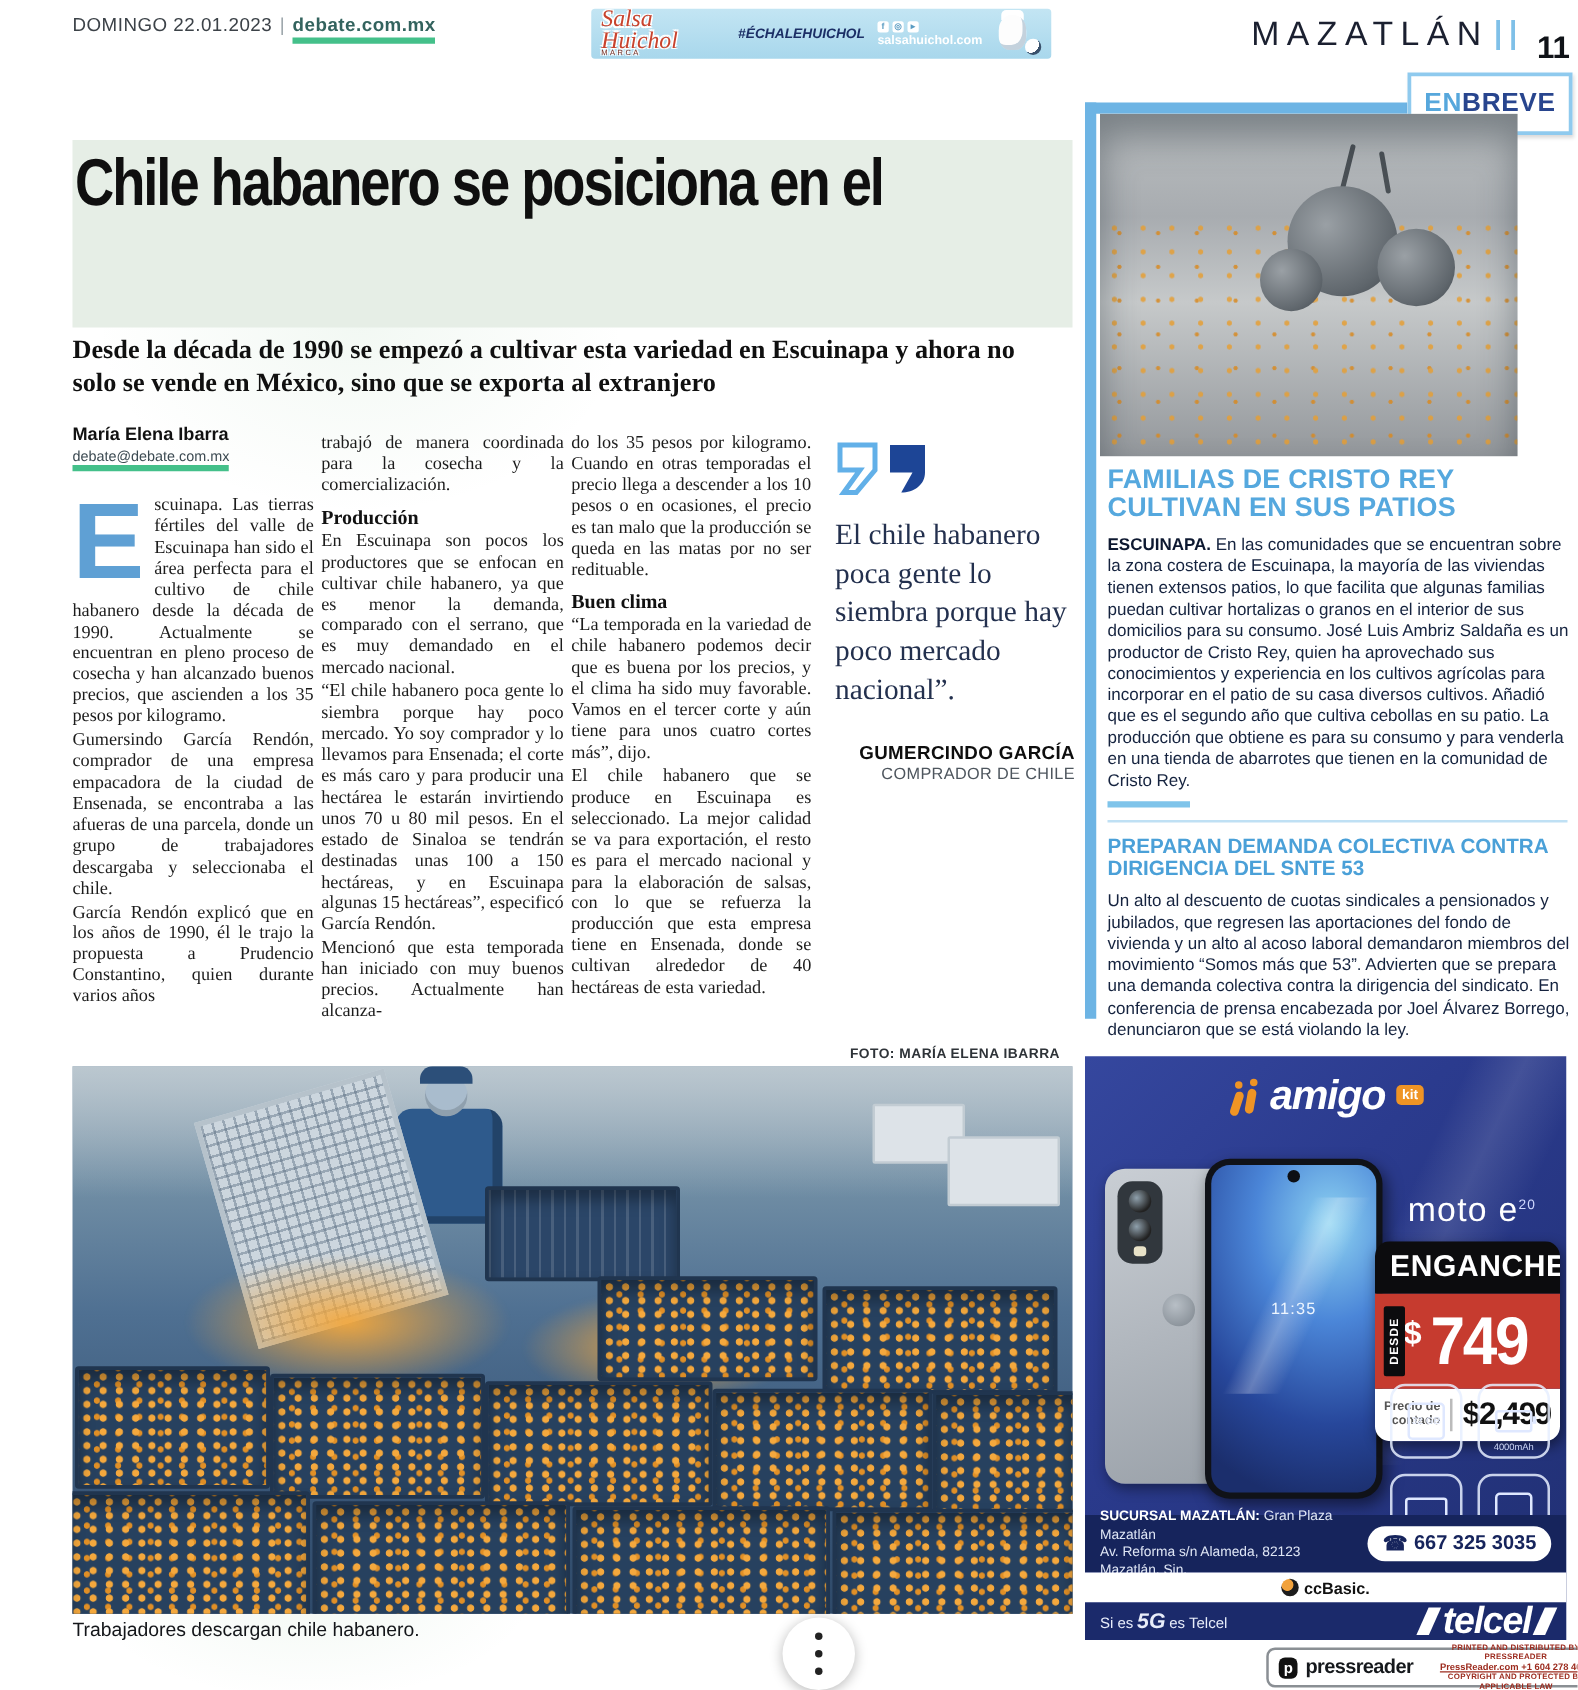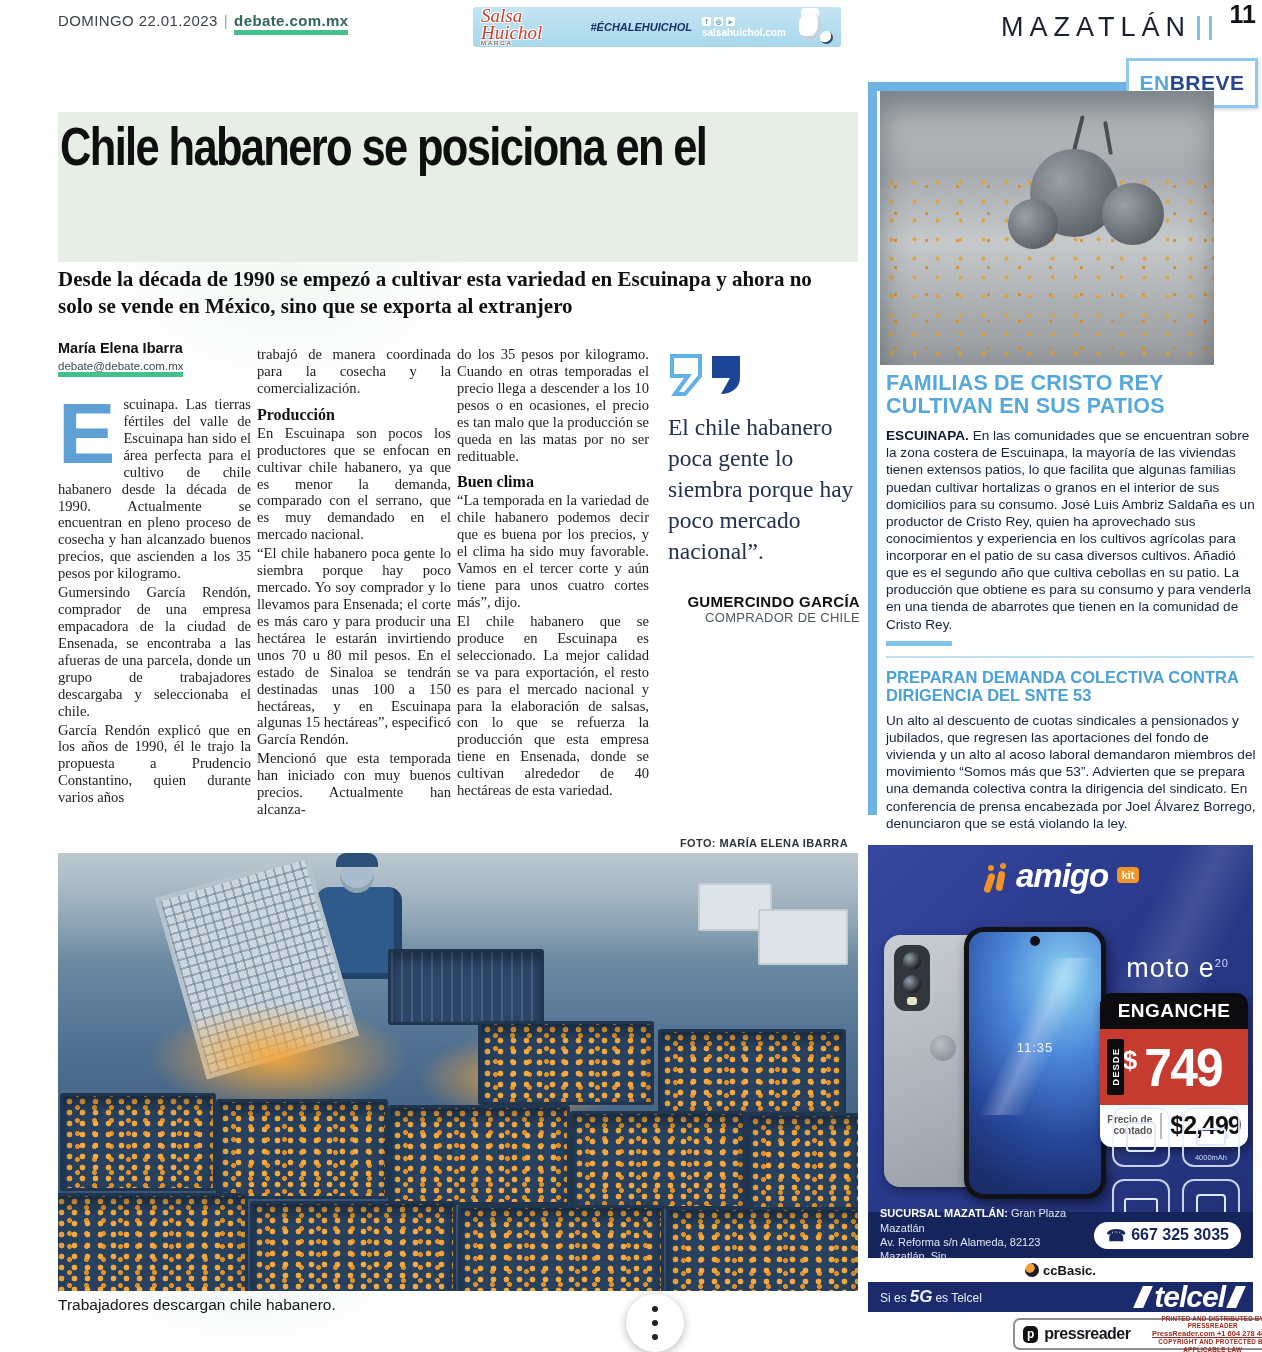--- a/index.html
+++ b/index.html
@@ -7,21 +7,21 @@
         font-family:"Liberation Sans",sans-serif;color:#1a1a1a;margin-left:38px;}
   .abs{position:absolute;}
 
   
   .dateline{left:20px;top:12px;font-size:15px;color:#3c4248;letter-spacing:.4px;}
   .dateline .sep{color:#9aa3a9;margin:0 6px;}
   .site-link{color:#33635e;font-weight:bold;border-bottom:5px solid #44c08a;padding-bottom:1px;}
   .masthead{right:78px;top:12px;font-size:27px;letter-spacing:6px;color:#1b2030;}
   .mast-bars{display:inline-block;width:9px;height:24px;margin:0 10px -4px 6px;
              border-left:3px solid #7fc0e8;border-right:3px solid #7fc0e8;}
-  .pageno{right:44px;top:0;font-size:25px;font-weight:bold;color:#101318;}
+  .pageno{right:44px;top:24px;font-size:25px;font-weight:bold;color:#101318;}
 
   
   .salsa{left:435px;top:7px;width:368px;height:40px;background:linear-gradient(180deg,#c3e5f3,#a8d7ec);
          border-radius:3px;display:flex;align-items:center;padding:0 8px;box-sizing:border-box;gap:10px;}
   .salsa-script{font-family:"Liberation Serif",serif;font-style:italic;font-weight:normal;font-size:19px;color:#c8432e;
                 text-shadow:1px 1px 0 #fff,-1px -1px 0 #fff,1px -1px 0 #fff,-1px 1px 0 #fff;line-height:.9;text-align:left;}
   .salsa-marca{display:block;font-size:6px;color:#7c2b1e;letter-spacing:2px;font-style:normal;font-family:"Liberation Sans",sans-serif;}
   .salsa-tag{font-size:11px;font-weight:bold;font-style:italic;color:#1c2f66;}
   .salsa-mid{display:flex;flex-direction:column;align-items:flex-start;gap:1px;}
   .salsa-social{display:flex;gap:3px;}
@@ -152,21 +152,21 @@
   .screen{position:relative;width:100%;height:100%;border-radius:15px;overflow:hidden;
           background:radial-gradient(130% 85% at 72% 18%,#8fd4f2 0%,#4b86d8 35%,#27479b 72%,#1b2e6c 100%);}
   .screen::after{content:"";position:absolute;left:-20%;top:10%;width:140%;height:60%;
           background:linear-gradient(115deg,rgba(255,255,255,0) 42%,rgba(255,255,255,.28) 50%,rgba(255,255,255,0) 60%);}
   .notch{position:absolute;left:50%;top:4px;transform:translateX(-50%);width:10px;height:10px;border-radius:50%;background:#0d0f14;}
   .screen-time{position:absolute;left:50%;top:44%;transform:translate(-50%,-50%);font-size:13px;color:#eaf4ff;letter-spacing:1px;}
   .moto-name{position:absolute;right:24px;top:108px;font-size:27px;color:#fff;letter-spacing:1px;}
   .moto-name sup{font-size:11px;color:#cfd8ff;}
   .offer{position:absolute;left:232px;top:148px;width:148px;border-radius:12px;overflow:hidden;
          box-shadow:2px 4px 10px rgba(0,0,0,.45);}
-  .offer-top{background:#0c0c0e;text-align:center;font-weight:bold;font-size:19px;letter-spacing:.5px;padding:7px 12px;}
+  .offer-top{background:#0c0c0e;text-align:center;font-weight:bold;font-size:24px;letter-spacing:.5px;padding:7px 12px;}
   .offer-mid{position:relative;background:#c63b2f;height:76px;display:flex;align-items:center;justify-content:center;gap:4px;}
   .offer-desde{position:absolute;left:7px;top:10px;bottom:10px;width:17px;background:#0c0c0e;border-radius:2px;
                display:flex;align-items:center;justify-content:center;}
   .offer-desde span{writing-mode:vertical-rl;transform:rotate(180deg);font-size:9.5px;font-weight:bold;letter-spacing:1px;color:#fff;}
   .offer-cur{font-size:26px;font-weight:bold;margin-top:-14px;}
   .offer-amt{font-size:54px;font-weight:bold;letter-spacing:-2px;transform:scaleX(.92);}
   .offer-bot{background:#fff;color:#111;display:flex;align-items:center;justify-content:center;gap:8px;padding:6px 0 7px 0;}
   .cash-label{font-size:10px;line-height:1.05;color:#555;font-weight:bold;text-align:right;}
   .cash-sep{width:2px;height:26px;background:#bbb;}
   .cash-price{font-size:25px;font-weight:bold;letter-spacing:-1px;}

